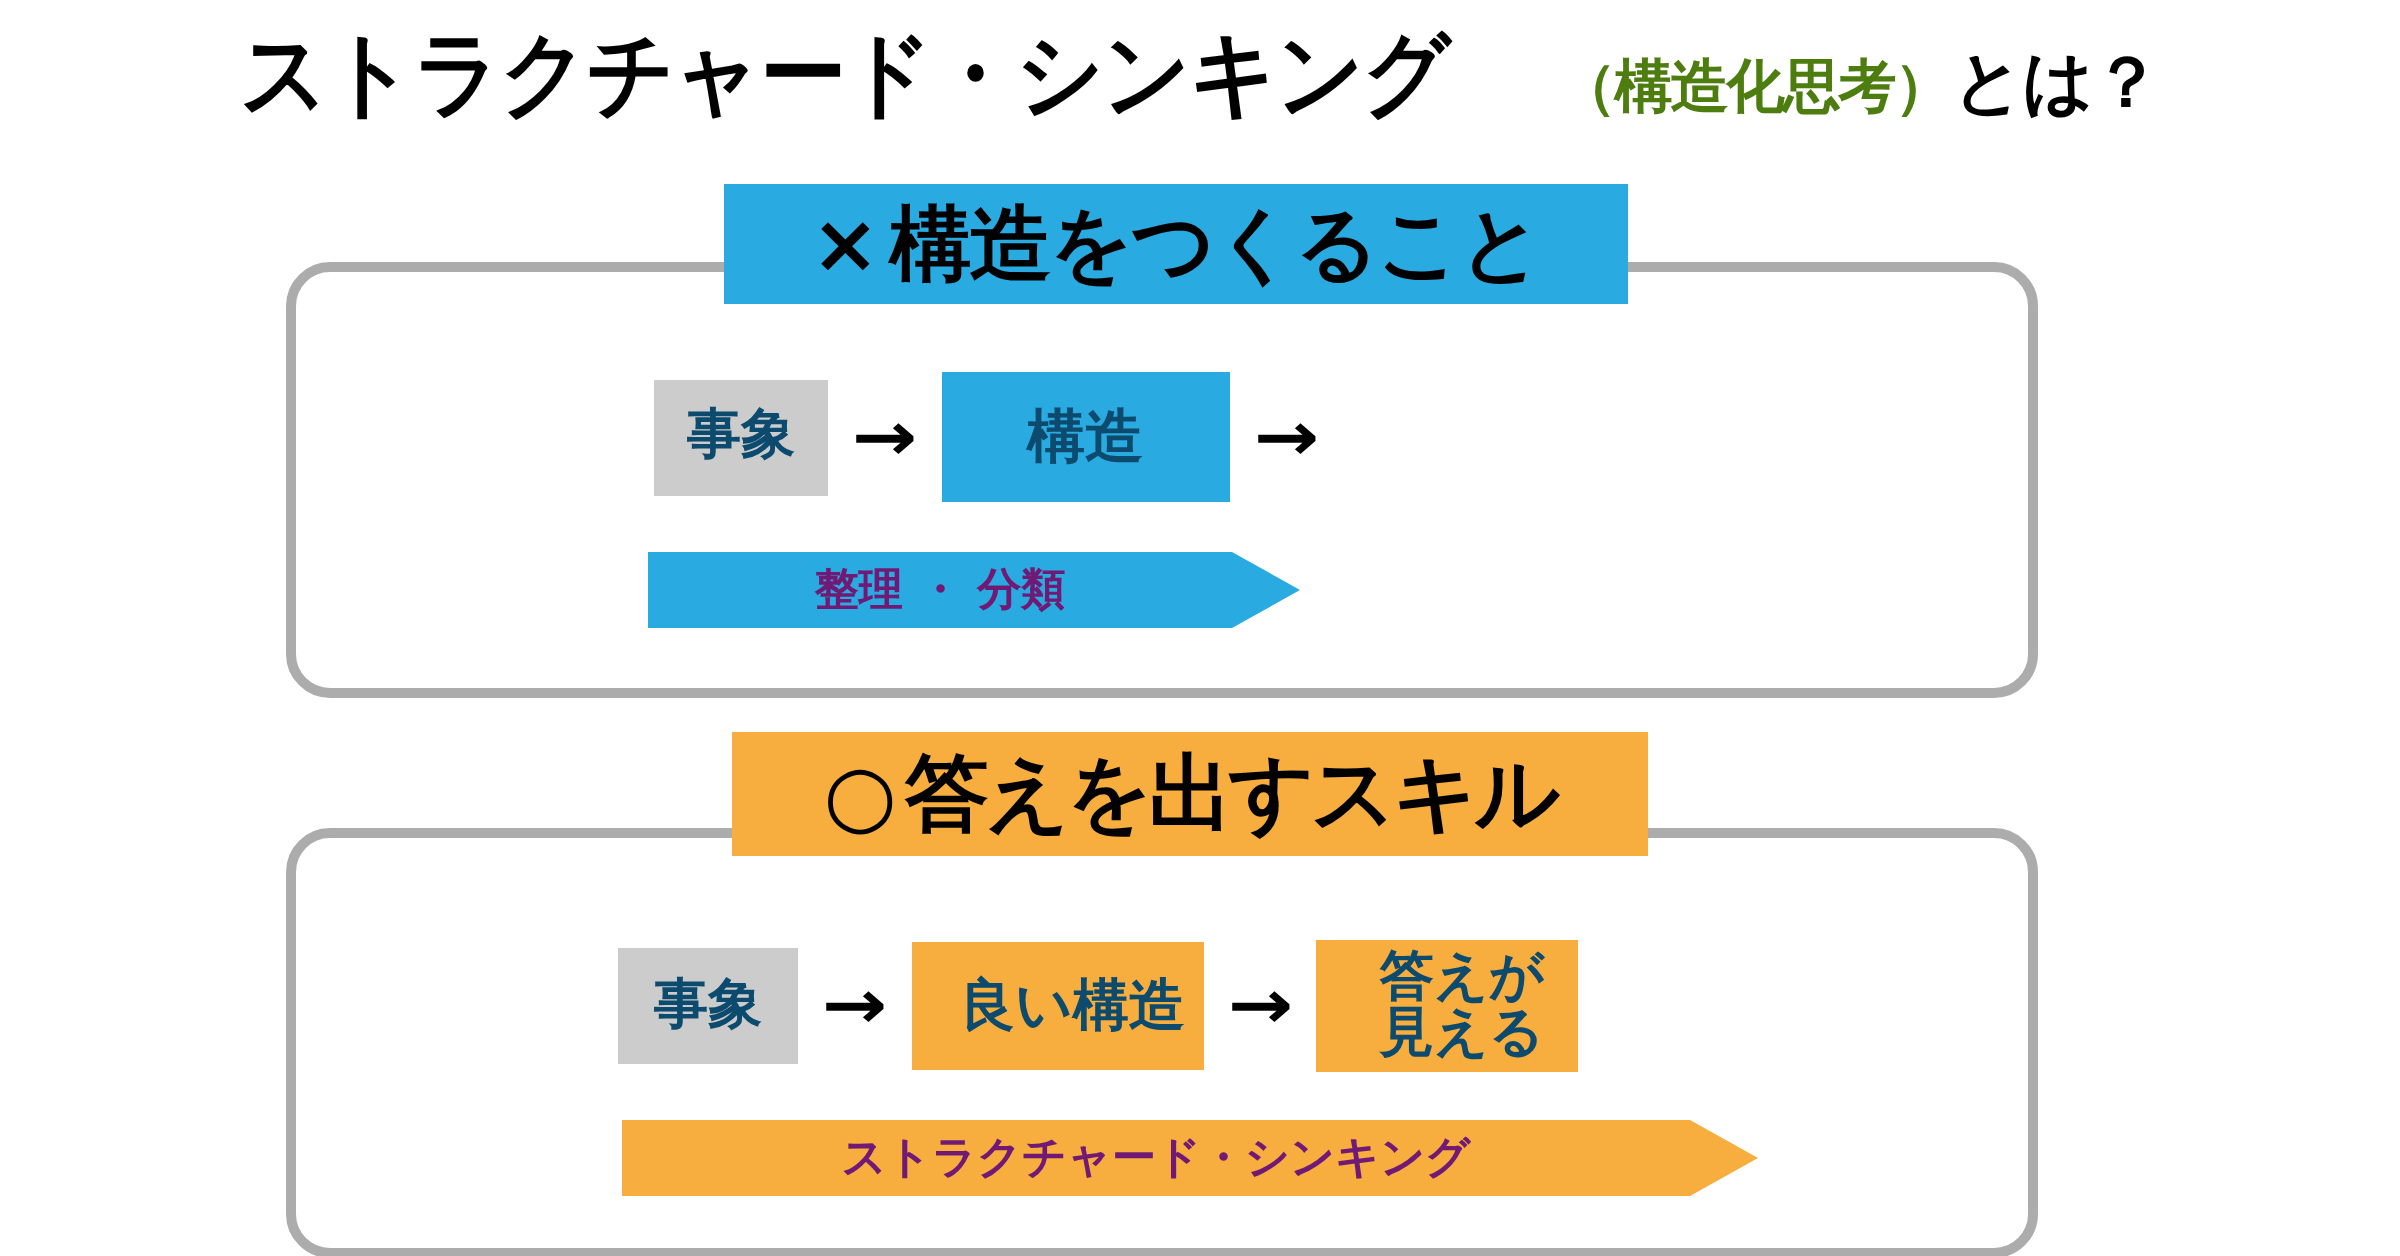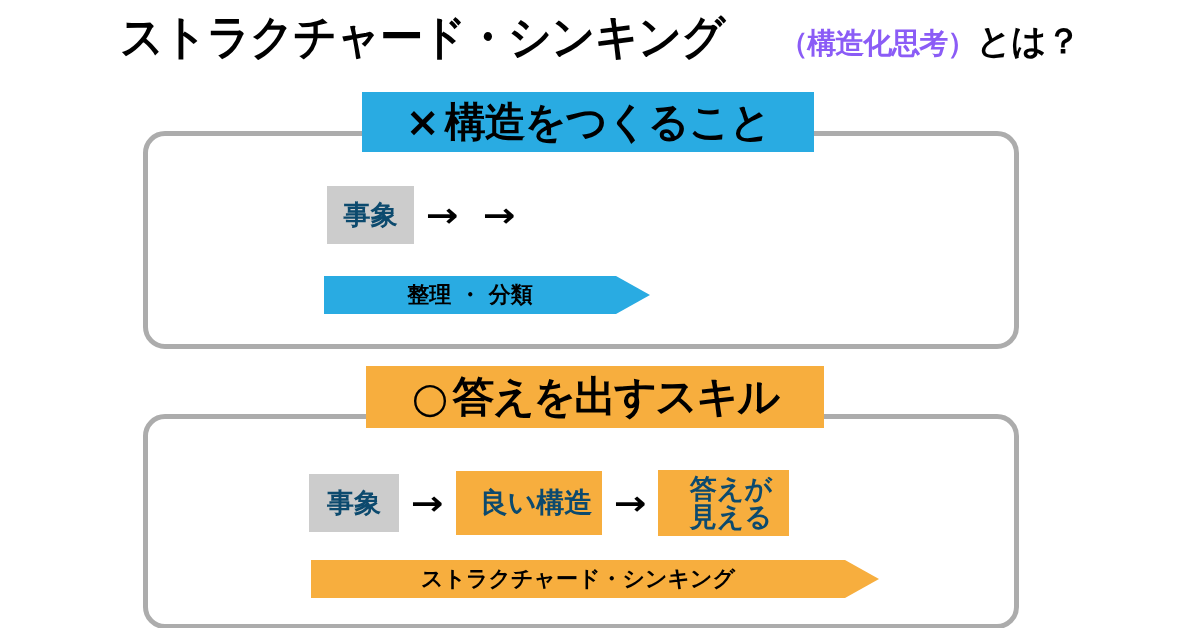--- a/index.html
+++ b/index.html
@@ -31,21 +31,21 @@
     font-size:47px;
     font-weight:bold;
     letter-spacing:-1px;
     color:#000000;
     transform:scaleX(0.92);
     transform-origin:left center;
   }
   .title-paren {
     font-size:29px;
     font-weight:bold;
-    color:#8b5cf6;
+    color:#4d7c0f;
     letter-spacing:-1px;
     margin-left:2px;
   }
   .title-tail {
     font-size:35px;
     font-weight:bold;
     color:#000000;
     letter-spacing:-1px;
     margin-left:1px;
   }
@@ -137,21 +137,21 @@
     transform:scaleX(1.15);
   }
 
   
   .chevron {
     position:absolute;
     display:flex;
     align-items:center;
     justify-content:center;
     font-weight:bold;
-    color:#000000;
+    color:#701a75;
     white-space:nowrap;
     clip-path:polygon(0 0, calc(100% - 34px) 0, 100% 50%, calc(100% - 34px) 100%, 0 100%);
     z-index:3;
   }
   #chevron-structure {
     left:324px; top:276px;
     width:326px; height:38px;
     background:#29ABE2;
     font-size:22px;
     letter-spacing:0px;
@@ -185,20 +185,23 @@
   </div>
 
   <div class="flow" id="flow-structure">
 
     <div class="node node-gray" id="node-phenomenon-1">
       <span>事象</span>
     </div>
 
     <span class="arrow">→</span>
 
+    <div class="node node-blue" id="node-structure">
+      <span>構造</span>
+    </div>
 
     <span class="arrow">→</span>
 
   </div>
 
   <div class="chevron" id="chevron-structure">
     <span>整理 ・ 分類</span>
   </div>
 
   <div class="panel" id="panel-skill"></div>

